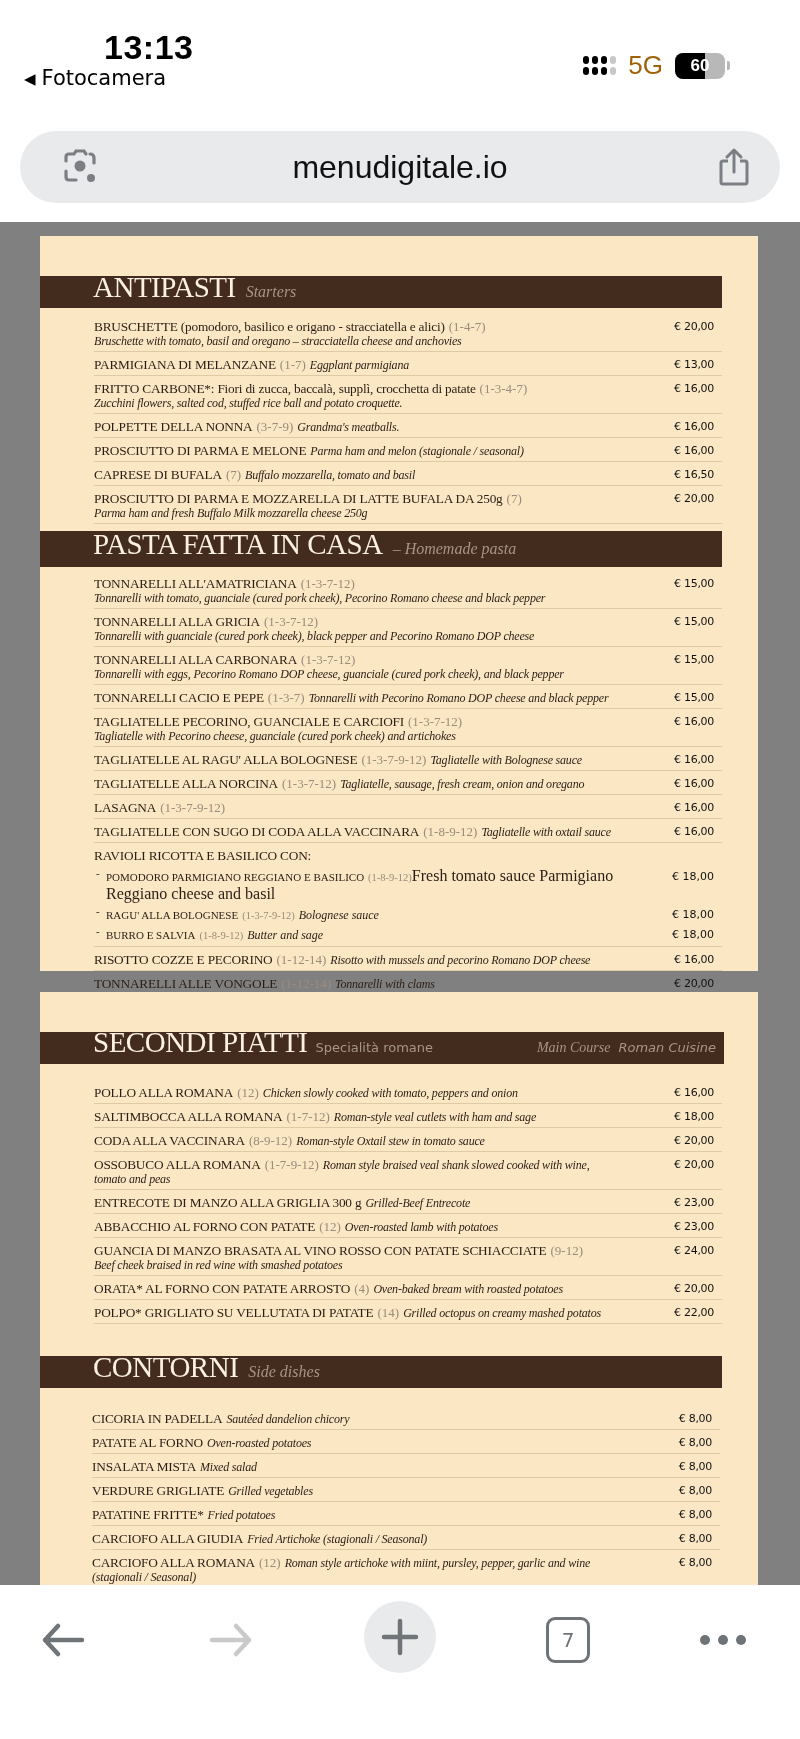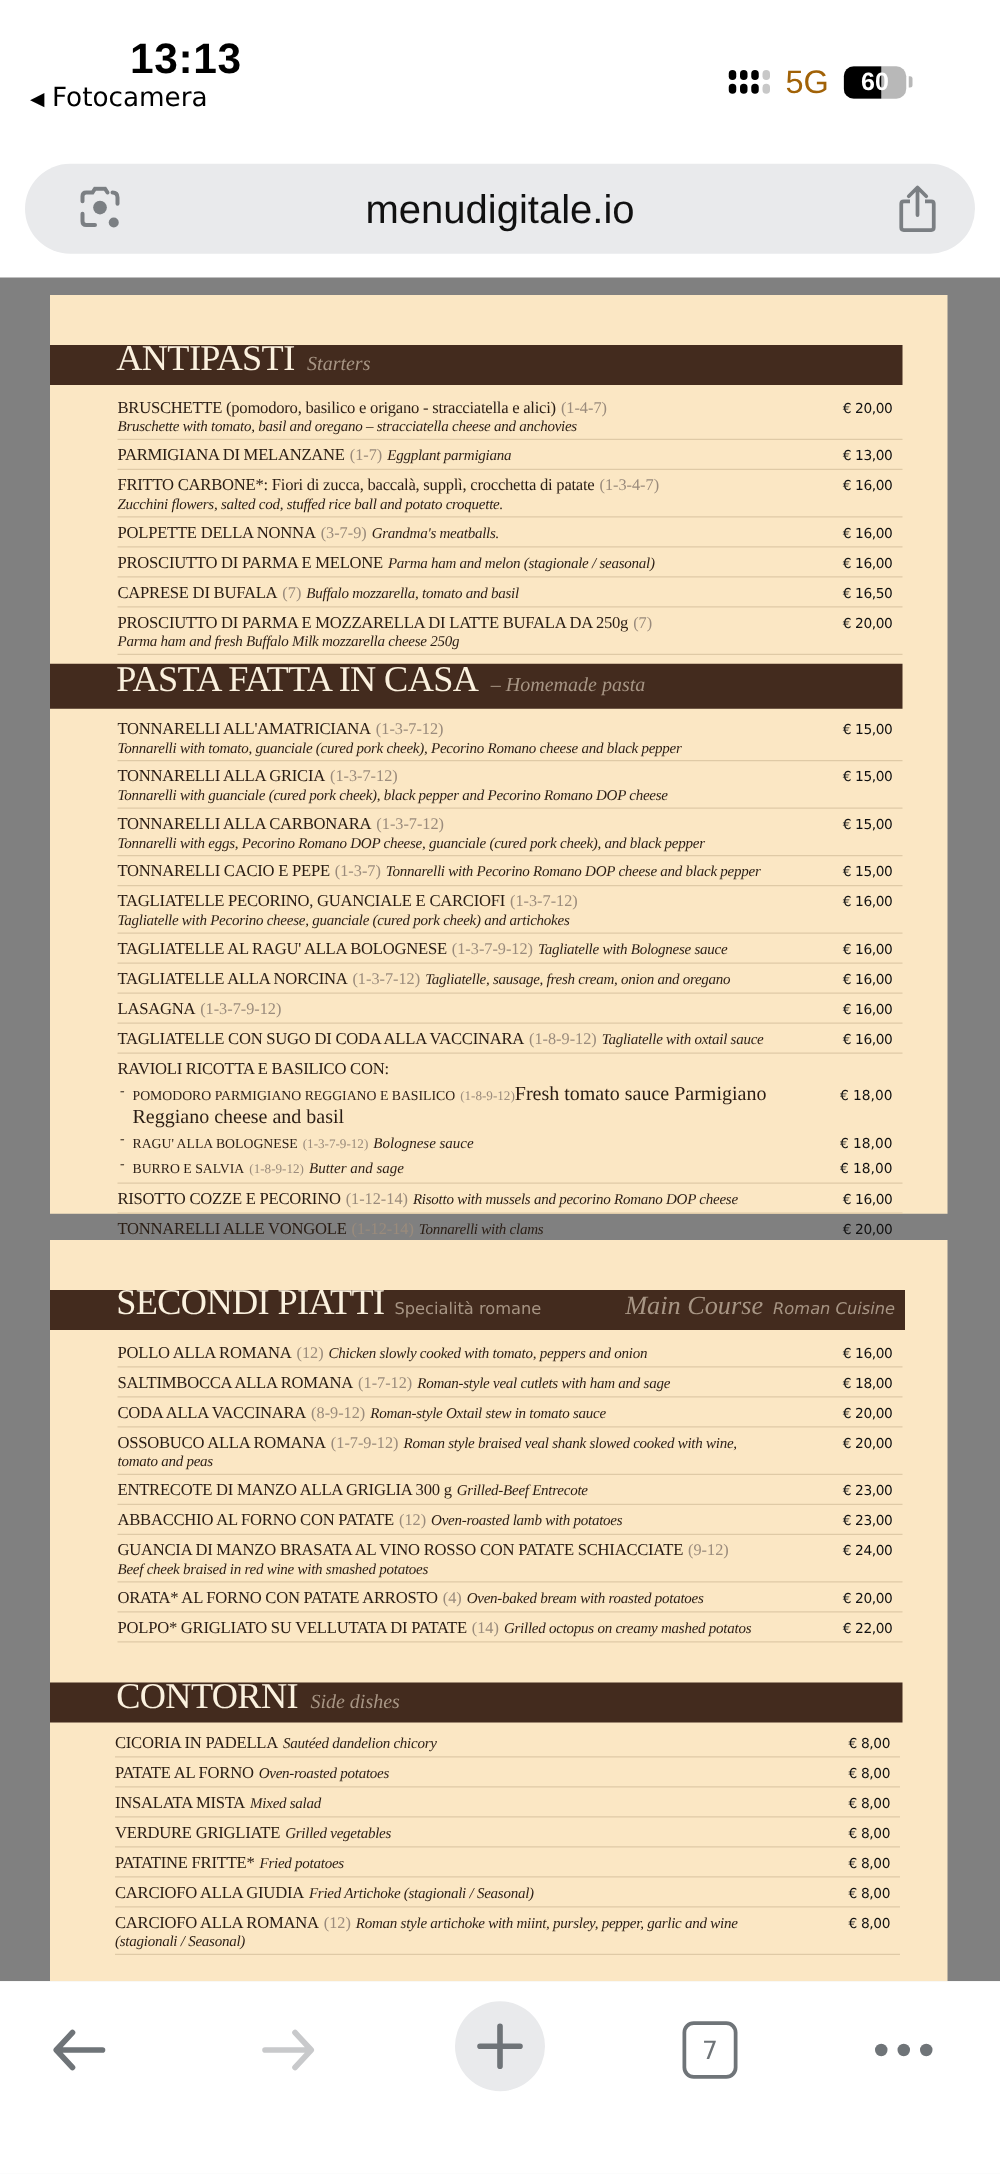--- a/index.html
+++ b/index.html
@@ -10,39 +10,39 @@
   .time { position: absolute; left: 104px; top: 28px; font-size: 34px; font-weight: bold; color: #000; letter-spacing: 0.5px; font-family: "Liberation Sans", sans-serif; }
   .back-app { position: absolute; left: 24px; top: 66px; font-size: 21px; color: #000; font-family: "DejaVu Sans", sans-serif; }
   .back-app .tri { font-size: 15px; margin-right: 6px; position: relative; top: -1px; }
   .status-right { position: absolute; right: 70px; top: 50px; display: flex; align-items: center; gap: 12px; }
   .signal { display: grid; grid-template-columns: repeat(4, 6px); grid-template-rows: 8px 8px; gap: 3px 3px; }
   .signal span { width: 6px; border-radius: 3px; background: #000; }
   .signal span.off { background: #c8c8c8; }
   .net { font-size: 26px; color: #a16207; font-family: "Liberation Sans", sans-serif; }
   .battery { position: relative; width: 50px; height: 26px; border-radius: 8px; background: #b8b8b8; overflow: hidden; }
   .battery .fill { position: absolute; left: 0; top: 0; bottom: 0; width: 60%; background: #000; }
-  .battery .lvl { position: absolute; left: 0; right: 0; top: 0; text-align: center; line-height: 26px; font-size: 20px; font-weight: bold; color: #fff; }
+  .battery .lvl { position: absolute; left: 0; right: 0; top: 0; text-align: center; line-height: 26px; font-size: 17px; font-weight: bold; color: #fff; }
   .battery-cap { width: 3px; height: 9px; background: #b8b8b8; border-radius: 0 2px 2px 0; margin-left: -10px; }
 
   .url-bar { position: absolute; left: 20px; top: 131px; width: 760px; height: 72px; border-radius: 36px; background: #e9eaec; }
   .url-text { position: absolute; left: 0; right: 0; top: 0; line-height: 72px; text-align: center; font-size: 32px; color: #111; font-family: "Liberation Sans", sans-serif; }
   .lens-icon { position: absolute; left: 42px; top: 18px; width: 38px; height: 36px; }
   .share-icon { position: absolute; right: 28px; top: 16px; width: 36px; height: 40px; }
 
   .viewport { position: absolute; left: 0; top: 222px; width: 800px; height: 1363px; background: #808080; overflow: hidden; }
   .card { position: absolute; left: 40px; width: 718px; background: #fbe7c4; }
   .card1 { top: 14px; height: 735px; }
   .card2 { top: 770px; height: 594px; }
 
   .section-bar { position: relative; height: 32px; background: #432b1e; margin-left: 0; width: 682px; }
   .section-bar .title { position: absolute; left: 53px; bottom: 0px; font-family: "Liberation Serif", serif; font-size: 29px; color: #fbf1de; letter-spacing: -0.5px; line-height: 32px; }
   .section-bar .sub { font-family: "Liberation Serif", serif; font-style: italic; font-size: 16px; color: #a79584; margin-left: 10px; letter-spacing: 0; }
   .section-bar .sub-sans { font-family: "DejaVu Sans", sans-serif; font-style: normal; font-size: 13px; color: #a79584; margin-left: 8px; letter-spacing: 0; }
   .section-bar .right { position: absolute; right: 8px; bottom: 1px; line-height: 30px; white-space: nowrap; }
-  .section-bar .right .mc { font-family: "Liberation Serif", serif; font-style: italic; font-size: 21px; color: #a79584; }
+  .section-bar .right .mc { font-family: "Liberation Serif", serif; font-style: italic; font-size: 14px; color: #a79584; }
   .section-bar .right .rc { font-family: "DejaVu Sans", sans-serif; font-style: italic; font-size: 13px; color: #a79584; margin-left: 8px; }
 
   .items { margin-left: 54px; width: 628px; }
   .item { position: relative; border-bottom: 1px solid #dfcaa6; padding: 3px 70px 2px 0; font-family: "Liberation Serif", serif; color: #2a1d14; }
   .item .name { font-size: 13.3px; letter-spacing: -0.2px; }
   .item .allg { font-size: 13px; color: #9a8b7c; }
   .item .desc { font-size: 12px; font-style: italic; letter-spacing: -0.2px; }
   .item .price { position: absolute; right: 8px; top: 6px; font-family: "DejaVu Sans", sans-serif; font-size: 11px; color: #111; letter-spacing: -0.3px; }
   .item .line2 { display: block; font-size: 12px; font-style: italic; letter-spacing: -0.2px; margin-top: -1px; }
   .item.noline { border-bottom: none; }
@@ -139,37 +139,37 @@
         <div class="item"><span class="name">TONNARELLI ALLE VONGOLE</span> <span class="allg">(1-12-14)</span> <span class="desc">Tonnarelli with clams</span><span class="price">€ 20,00</span></div>
       </div>
   </div>
 
   <div class="card card2">
     <div style="height:40px"></div>
     <div class="section-bar" style="width:684px">
       <div class="title"><span>SECONDI PIATTI</span><span class="sub-sans">Specialità romane</span></div>
       <div class="right"><span class="mc">Main Course</span><span class="rc">Roman Cuisine</span></div>
     </div>
-    <div class="items" id="secondi-list" style="margin-top:6px">
+    <div class="items" id="secondi-list" style="margin-top:16px">
         <div class="item"><span class="name">POLLO ALLA ROMANA</span> <span class="allg">(12)</span> <span class="desc">Chicken slowly cooked with tomato, peppers and onion</span><span class="price">€ 16,00</span></div>
         <div class="item"><span class="name">SALTIMBOCCA ALLA ROMANA</span> <span class="allg">(1-7-12)</span> <span class="desc">Roman-style veal cutlets with ham and sage</span><span class="price">€ 18,00</span></div>
         <div class="item"><span class="name">CODA ALLA VACCINARA</span> <span class="allg">(8-9-12)</span> <span class="desc">Roman-style Oxtail stew in tomato sauce</span><span class="price">€ 20,00</span></div>
         <div class="item"><span class="name">OSSOBUCO ALLA ROMANA</span> <span class="allg">(1-7-9-12)</span> <span class="desc">Roman style braised veal shank slowed cooked with wine,</span><span class="line2">tomato and peas</span><span class="price">€ 20,00</span></div>
         <div class="item"><span class="name">ENTRECOTE DI MANZO ALLA GRIGLIA 300 g</span> <span class="desc">Grilled-Beef Entrecote</span><span class="price">€ 23,00</span></div>
         <div class="item"><span class="name">ABBACCHIO AL FORNO CON PATATE</span> <span class="allg">(12)</span> <span class="desc">Oven-roasted lamb with potatoes</span><span class="price">€ 23,00</span></div>
         <div class="item"><span class="name">GUANCIA DI MANZO BRASATA AL VINO ROSSO CON PATATE SCHIACCIATE</span> <span class="allg">(9-12)</span><span class="line2">Beef cheek braised in red wine with smashed potatoes</span><span class="price">€ 24,00</span></div>
         <div class="item"><span class="name">ORATA* AL FORNO CON PATATE ARROSTO</span> <span class="allg">(4)</span> <span class="desc">Oven-baked bream with roasted potatoes</span><span class="price">€ 20,00</span></div>
         <div class="item"><span class="name">POLPO* GRIGLIATO SU VELLUTATA DI PATATE</span> <span class="allg">(14)</span> <span class="desc">Grilled octopus on creamy mashed potatos</span><span class="price">€ 22,00</span></div>
       </div>
 
     <div style="height:32px"></div>
     <div class="section-bar">
       <div class="title"><span>CONTORNI</span><span class="sub">Side dishes</span></div>
     </div>
-    <div class="items" id="contorni-list" style="margin-top:4px; margin-left:52px">
+    <div class="items" id="contorni-list" style="margin-top:18px; margin-left:52px">
         <div class="item"><span class="name">CICORIA IN PADELLA</span> <span class="desc">Sautéed dandelion chicory</span><span class="price">€ 8,00</span></div>
         <div class="item"><span class="name">PATATE AL FORNO</span> <span class="desc">Oven-roasted potatoes</span><span class="price">€ 8,00</span></div>
         <div class="item"><span class="name">INSALATA MISTA</span> <span class="desc">Mixed salad</span><span class="price">€ 8,00</span></div>
         <div class="item"><span class="name">VERDURE GRIGLIATE</span> <span class="desc">Grilled vegetables</span><span class="price">€ 8,00</span></div>
         <div class="item"><span class="name">PATATINE FRITTE*</span> <span class="desc">Fried potatoes</span><span class="price">€ 8,00</span></div>
         <div class="item"><span class="name">CARCIOFO ALLA GIUDIA</span> <span class="desc">Fried Artichoke (stagionali / Seasonal)</span><span class="price">€ 8,00</span></div>
         <div class="item"><span class="name">CARCIOFO ALLA ROMANA</span> <span class="allg">(12)</span> <span class="desc">Roman style artichoke with miint, pursley, pepper, garlic and wine</span><span class="line2">(stagionali / Seasonal)</span><span class="price">€ 8,00</span></div>
       </div>
   </div>
 </div>

